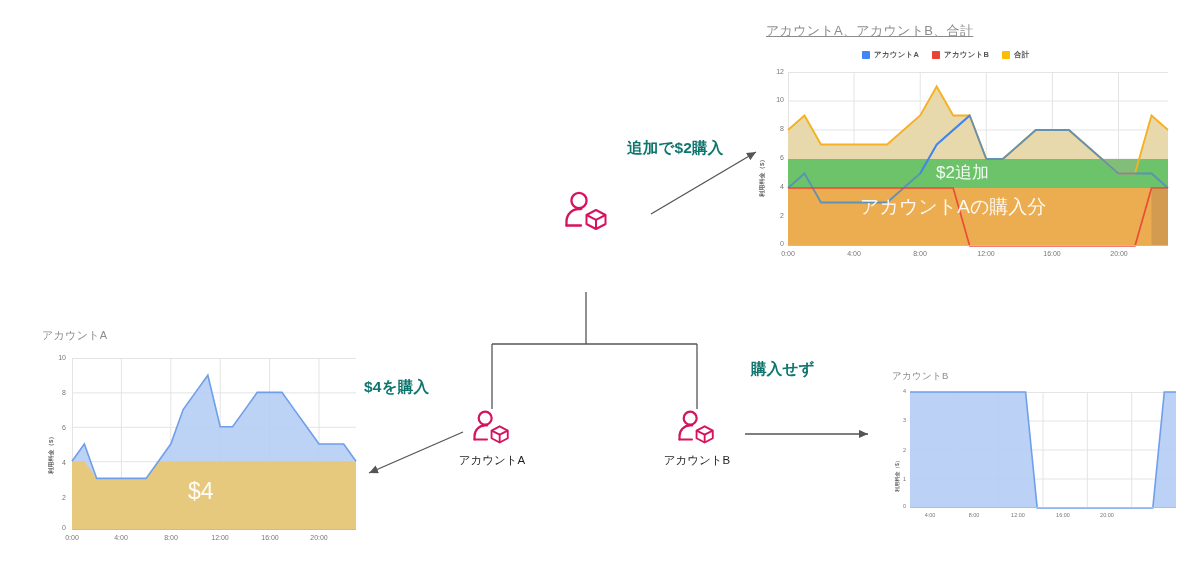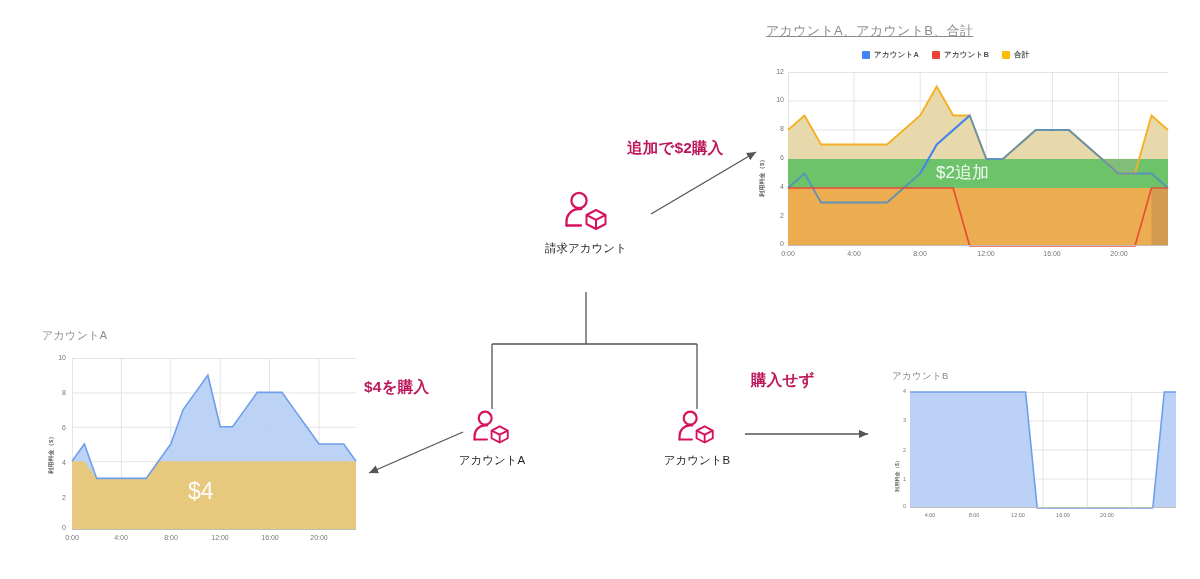--- a/index.html
+++ b/index.html
@@ -29,21 +29,21 @@
   }
   .plot{position:absolute;overflow:visible;}
   .plot svg{display:block;overflow:visible;}
 
   
   .node-label{
     position:absolute;text-align:center;font-size:11.5px;color:#1f1f1f;
     white-space:nowrap;line-height:1.45;
   }
   .red-label{
-    position:absolute;color:#be185d;font-weight:bold;font-size:15.5px;
+    position:absolute;color:#0f766e;font-weight:bold;font-size:15.5px;
     white-space:nowrap;letter-spacing:.2px;
   }
   .band-label{
     position:absolute;color:#ffffff;white-space:nowrap;opacity:.92;
   }
   .band-label.a{font-size:17px;}
   .band-label.b{font-size:19px;}
   .dollar4{
     position:absolute;color:#ffffff;font-size:23px;opacity:.95;white-space:nowrap;
   }
@@ -78,21 +78,20 @@
     <path d="M6.5 35.5 v-4 a12.5 12.5 0 0 1 12.5 -12.5 h2.2" fill="none" stroke="#d6135e" stroke-width="2.3" stroke-linecap="round"></path>
     <path d="M6.5 35.5 h14.5" fill="none" stroke="#d6135e" stroke-width="2.3" stroke-linecap="round"></path>
     <g fill="none" stroke="#d6135e" stroke-width="2" stroke-linejoin="round">
       <path d="M36 20 L45.5 25 L45.5 34 L36 39 L26.5 34 L26.5 25 Z"></path>
       <path d="M26.5 25 L36 29.8 L45.5 25"></path>
       <path d="M36 29.8 L36 39"></path>
     </g>
   </svg>
 </div>
 <div class="node-label" style="left:486px;top:240px;width:200px;">
-  <div>請求アカウント</div>
 </div>
 
 <div class="abs" style="left:469px;top:409px;width:46px;height:38px;">
   <svg width="46" height="38" viewBox="0 0 54 44">
     <circle cx="19" cy="10.5" r="7.6" fill="none" stroke="#d6135e" stroke-width="2.6"></circle>
     <path d="M6.5 35.5 v-4 a12.5 12.5 0 0 1 12.5 -12.5 h2.2" fill="none" stroke="#d6135e" stroke-width="2.6" stroke-linecap="round"></path>
     <path d="M6.5 35.5 h14.5" fill="none" stroke="#d6135e" stroke-width="2.6" stroke-linecap="round"></path>
     <g fill="none" stroke="#d6135e" stroke-width="2.2" stroke-linejoin="round">
       <path d="M36 20 L45.5 25 L45.5 34 L36 39 L26.5 34 L26.5 25 Z"></path>
       <path d="M26.5 25 L36 29.8 L45.5 25"></path>
@@ -111,21 +110,21 @@
       <path d="M36 20 L45.5 25 L45.5 34 L36 39 L26.5 34 L26.5 25 Z"></path>
       <path d="M26.5 25 L36 29.8 L45.5 25"></path>
       <path d="M36 29.8 L36 39"></path>
     </g>
   </svg>
 </div>
 <div class="node-label" style="left:637px;top:452px;width:120px;">アカウントB</div>
 
 <div class="red-label" style="left:627px;top:138px;">追加で$2購入</div>
 <div class="red-label" style="left:364px;top:377px;">$4を購入</div>
-<div class="red-label" style="left:751px;top:370px;">購入せず</div>
+<div class="red-label" style="left:751px;top:359px;">購入せず</div>
 
 <div class="abs" style="left:36px;top:328px;width:330px;height:210px;">
   <div class="chart-title" style="position:absolute;left:6px;top:0;">アカウントA</div>
   <div class="ylab" style="left:11px;top:146px;">利用料金（$）</div>
 
   <div class="tick y" style="left:10px;top:26px;width:20px;">10</div>
   <div class="tick y" style="left:10px;top:61px;width:20px;">8</div>
   <div class="tick y" style="left:10px;top:96px;width:20px;">6</div>
   <div class="tick y" style="left:10px;top:131px;width:20px;">4</div>
   <div class="tick y" style="left:10px;top:166px;width:20px;">2</div>
@@ -248,20 +247,21 @@
                L132.2,116 L148.7,116 L165.2,116 L181.7,174 L198.3,174 L214.8,174 L231.3,174
                L247.8,174 L264.4,174 L280.9,174 L297.4,174 L313.9,174 L330.5,174 L347,174
                L363.5,116 L380,116" fill="none" stroke="#ea4335" stroke-width="1.7" stroke-opacity="0.92"></path>
 
       <rect x="363.5" y="116" width="16.5" height="58" fill="#b08050" fill-opacity="0.40"></rect>
 
       <line x1="0" y1="173.5" x2="380" y2="173.5" stroke="#bdbdbd" stroke-width="1"></line>
     </svg>
 
     <div class="band-label a" style="left:148px;top:89px;">$2追加</div>
+    <div class="band-label b" style="left:72px;top:122px;">アカウントAの購入分</div>
   </div>
 
   <div class="tick x" style="left:16px;top:228px;width:28px;">0:00</div>
   <div class="tick x" style="left:82px;top:228px;width:28px;">4:00</div>
   <div class="tick x" style="left:148px;top:228px;width:28px;">8:00</div>
   <div class="tick x" style="left:214px;top:228px;width:28px;">12:00</div>
   <div class="tick x" style="left:280px;top:228px;width:28px;">16:00</div>
   <div class="tick x" style="left:347px;top:228px;width:28px;">20:00</div>
 </div>
 

